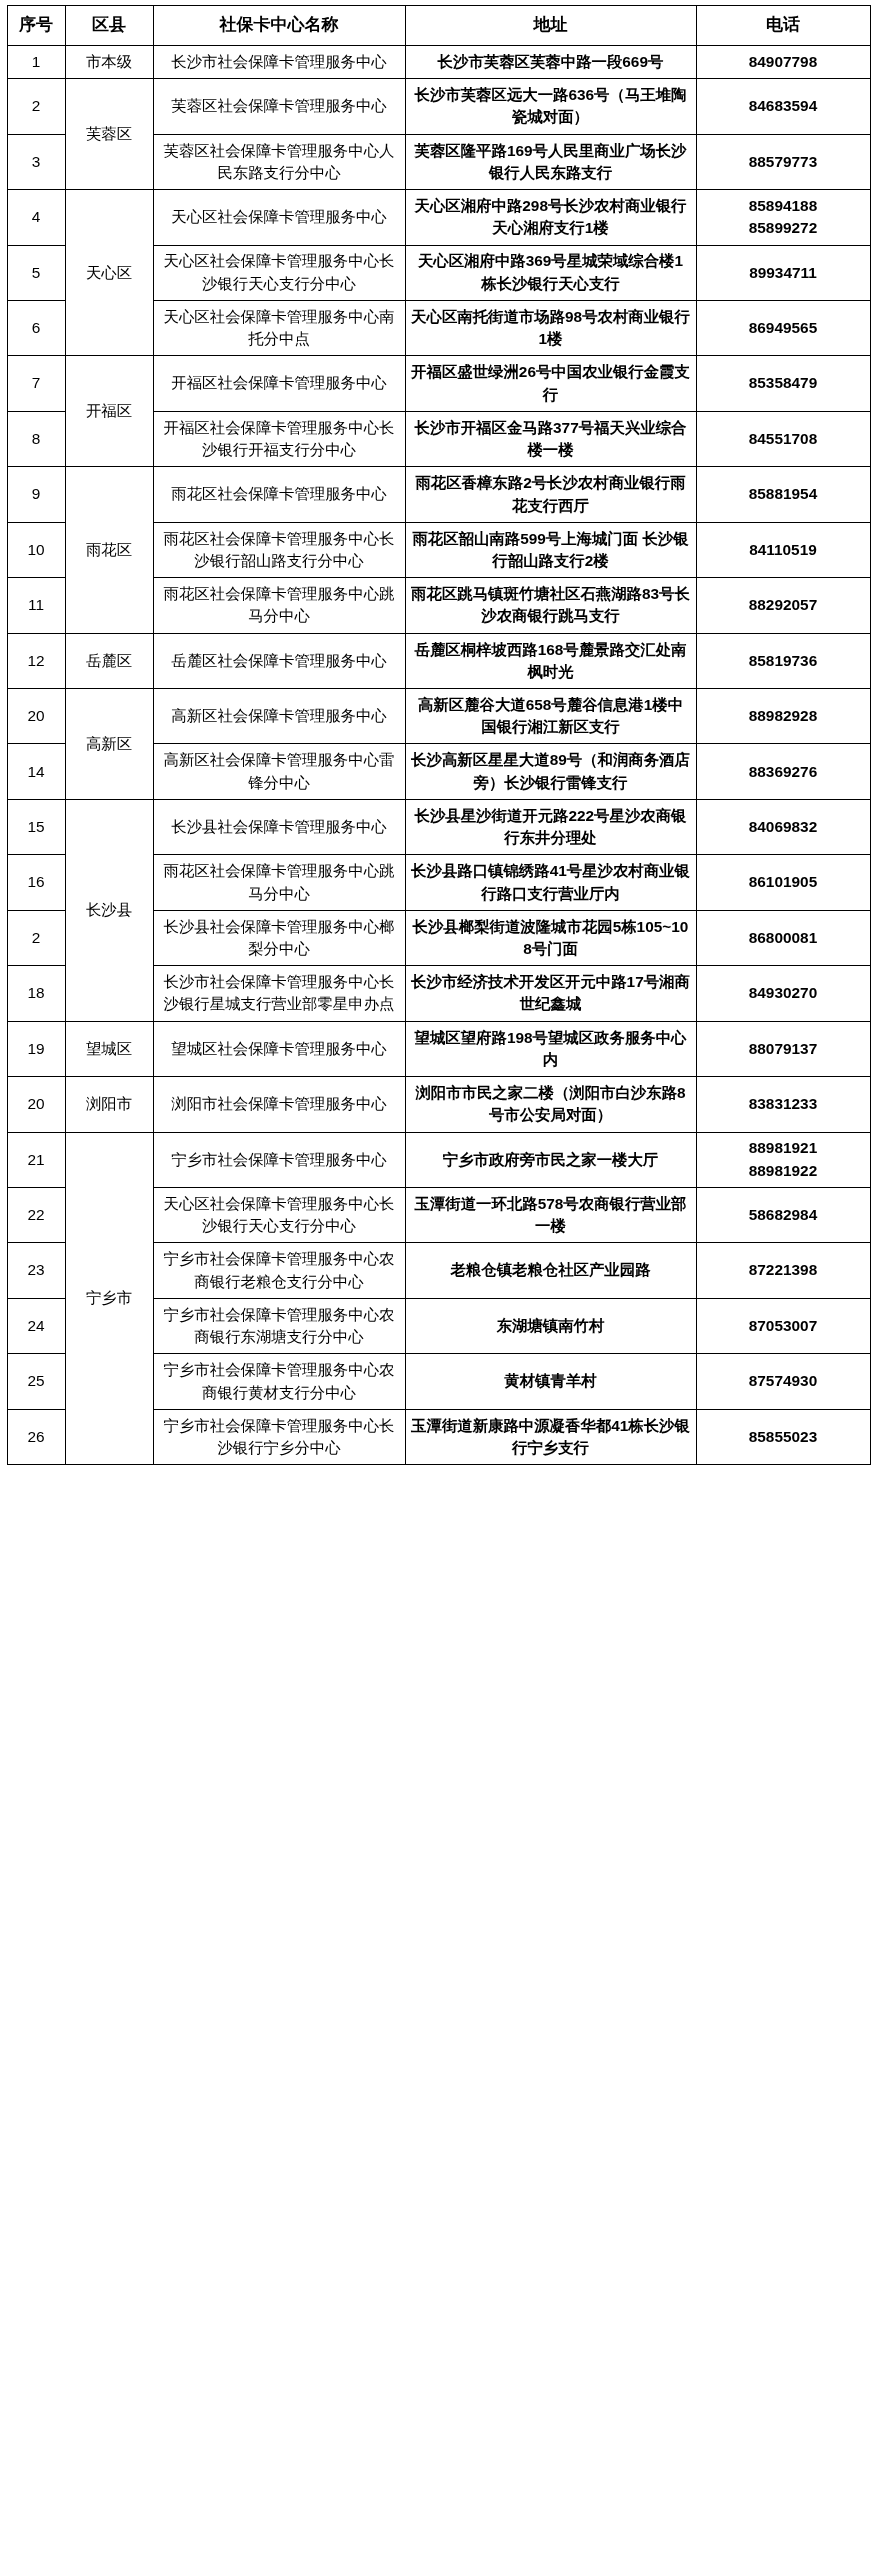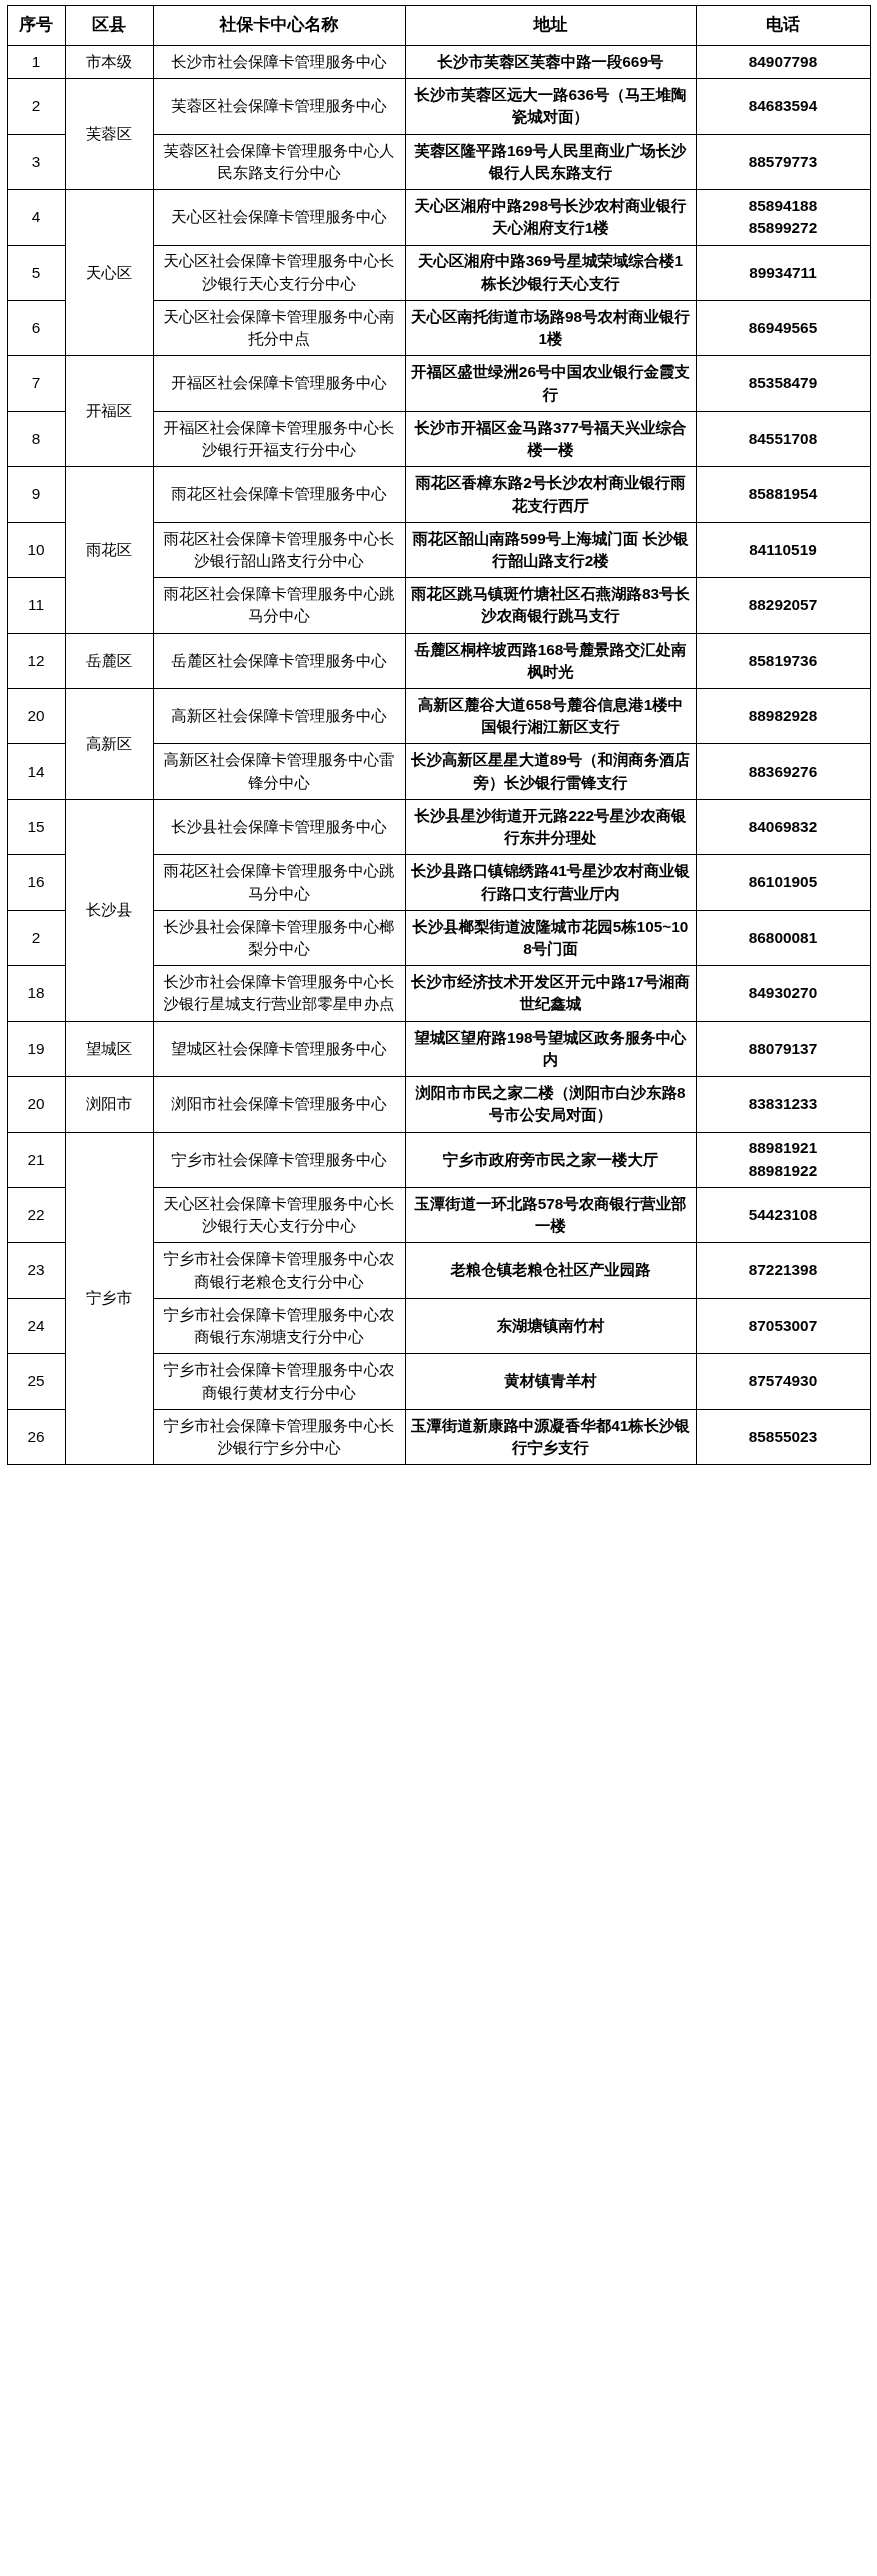--- a/index.html
+++ b/index.html
@@ -209,21 +209,21 @@
           <td class="dist" rowspan="6">宁乡市</td>
           <td class="name">宁乡市社会保障卡管理服务中心</td>
           <td class="addr">宁乡市政府旁市民之家一楼大厅</td>
           <td class="tel">88981921
 88981922</td>
         </tr>
         <tr>
           <td class="idx">22</td>
           <td class="name">天心区社会保障卡管理服务中心长沙银行天心支行分中心</td>
           <td class="addr">玉潭街道一环北路578号农商银行营业部一楼</td>
-          <td class="tel">54423108</td>
+          <td class="tel">58682984</td>
         </tr>
         <tr>
           <td class="idx">23</td>
           <td class="name">宁乡市社会保障卡管理服务中心农商银行老粮仓支行分中心</td>
           <td class="addr">老粮仓镇老粮仓社区产业园路</td>
           <td class="tel">87221398</td>
         </tr>
         <tr>
           <td class="idx">24</td>
           <td class="name">宁乡市社会保障卡管理服务中心农商银行东湖塘支行分中心</td>

